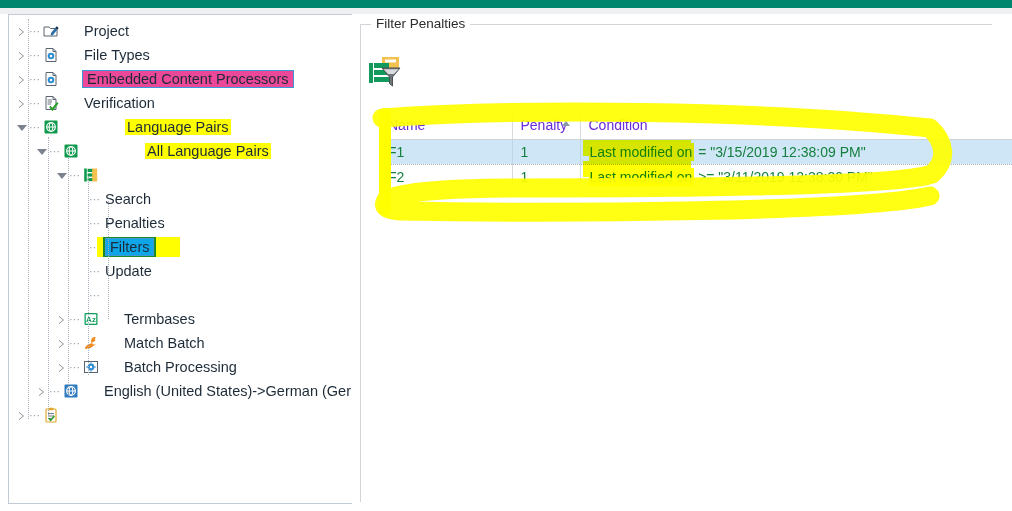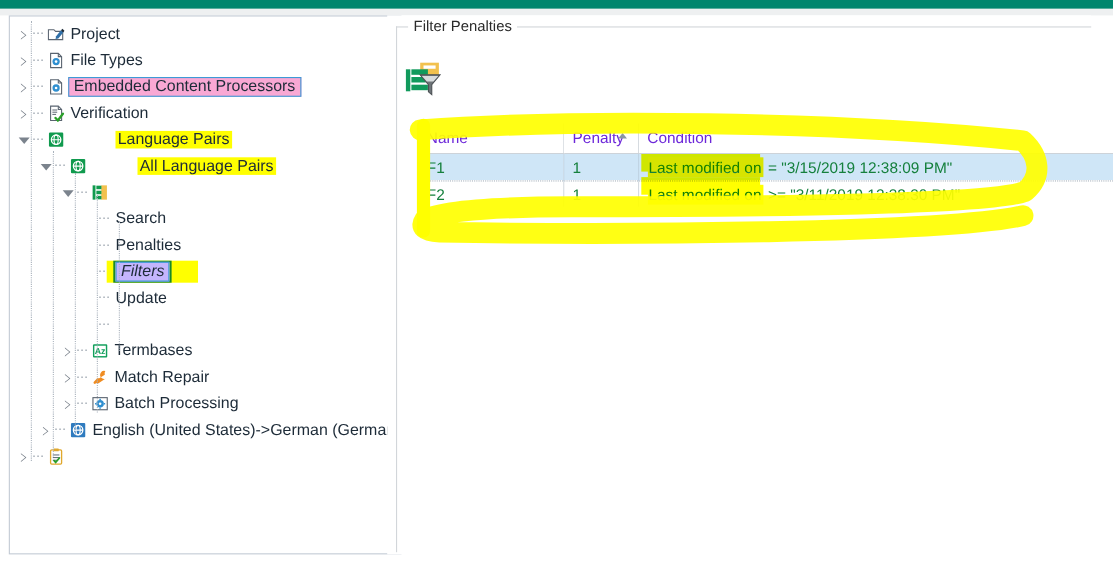--- a/index.html
+++ b/index.html
@@ -84,36 +84,36 @@
     color: #9aa3ad;
     font-size: 11px;
     letter-spacing: 1px;
     padding: 0 2px 0 1px;
     line-height: 1;
   }
 
   .ico {
     width: 16px; height: 16px;
     flex: 0 0 16px;
-    margin-right: 3px;
+    margin-right: 23px;
     position: relative;
   }
   .ico svg { display:block; }
 
   
   .guide {
     position: absolute;
     border-left: 1px dotted #a9b2bc;
     width: 0;
   }
 
   .hl { background: #ffff00; margin-left: 43px; }
   .sel-box {
     border: 1px solid #3d9ad6;
-    background: #f9a8d4;
+    background: #ec4899;
     padding: 0 2px;
   }
   .green-box {
     border: 2px solid #1a8a28;
   }
 
   
   .right-panel {
     position: absolute; left: 352px; top: 14px;
     width: 640px; height: 490px;
@@ -292,21 +292,21 @@
         <div class="tnode" style="padding-left: 66px;">
           <span class="expander "></span>
           <span class="dots">⋯</span>
           <span class="ico" style="width: 0px; flex: 0 0 0px; margin-right: 0px;"></span>
           <span><span class="lbl">Penalties</span></span>
         </div>
         <div class="tnode" style="padding-left: 66px;">
           <span class="expander "></span>
           <span class="dots">⋯</span>
           <span class="ico" style="width: 0px; flex: 0 0 0px; margin-right: 0px;"></span>
-          <span class="hl" style="padding-right: 24px; padding-left: 6px; margin-left: -6px;"><span class="green-box" style="display: inline-block;"><span class="sel-box" style="background: #c4b5fd; font-style: italic;"><span class="lbl">Filters</span></span></span></span>
+          <span class="hl" style="padding-right: 24px; padding-left: 6px; margin-left: -6px;"><span class="green-box" style="display: inline-block;"><span class="sel-box" style="background: #0ea5e9;"><span class="lbl">Filters</span></span></span></span>
         </div>
         <div class="tnode" style="padding-left: 66px;">
           <span class="expander "></span>
           <span class="dots">⋯</span>
           <span class="ico" style="width: 0px; flex: 0 0 0px; margin-right: 0px;"></span>
           <span><span class="lbl">Update</span></span>
         </div>
         <div class="tnode" style="padding-left: 66px;">
           <span class="expander "></span>
           <span class="dots">⋯</span>
@@ -326,21 +326,21 @@
         </div>
         <div class="tnode" style="padding-left: 46px;">
           <span class="expander collapsed"></span>
           <span class="dots">⋯</span>
           <span class="ico">
             <svg width="16" height="16" viewBox="0 0 16 16">
               <path d="M11.5 1.5 a3.6 3.6 0 1 0 2.6 5.6 L8.3 13 a1.8 1.8 0 1 1-2.4-2.4 L11.7 4.8 A3.6 3.6 0 0 1 11.5 1.5 Z" fill="#ef8c22" transform="rotate(12 8 8)"></path>
               <path d="M3.2 12.8 L6 10" stroke="#ef8c22" stroke-width="2.4" stroke-linecap="round"></path>
             </svg>
           </span>
-          <span><span class="lbl">Match Repair</span></span>
+          <span><span class="lbl">Match Batch</span></span>
         </div>
         <div class="tnode" style="padding-left: 46px;">
           <span class="expander collapsed"></span>
           <span class="dots">⋯</span>
           <span class="ico">
             <svg width="16" height="16" viewBox="0 0 16 16">
               <rect x="1.5" y="2.5" width="13" height="11" fill="#ffffff" stroke="#5a6470" stroke-width="1"></rect>
               <circle cx="8" cy="8" r="3.4" fill="#2f8fd0"></circle>
               <circle cx="8" cy="8" r="1.2" fill="#ffffff"></circle>
               <path d="M8 3.4 v1.2 M8 11.4 v1.2 M3.4 8 h1.2 M11.4 8 h1.2" stroke="#2f8fd0" stroke-width="1.4"></path>

